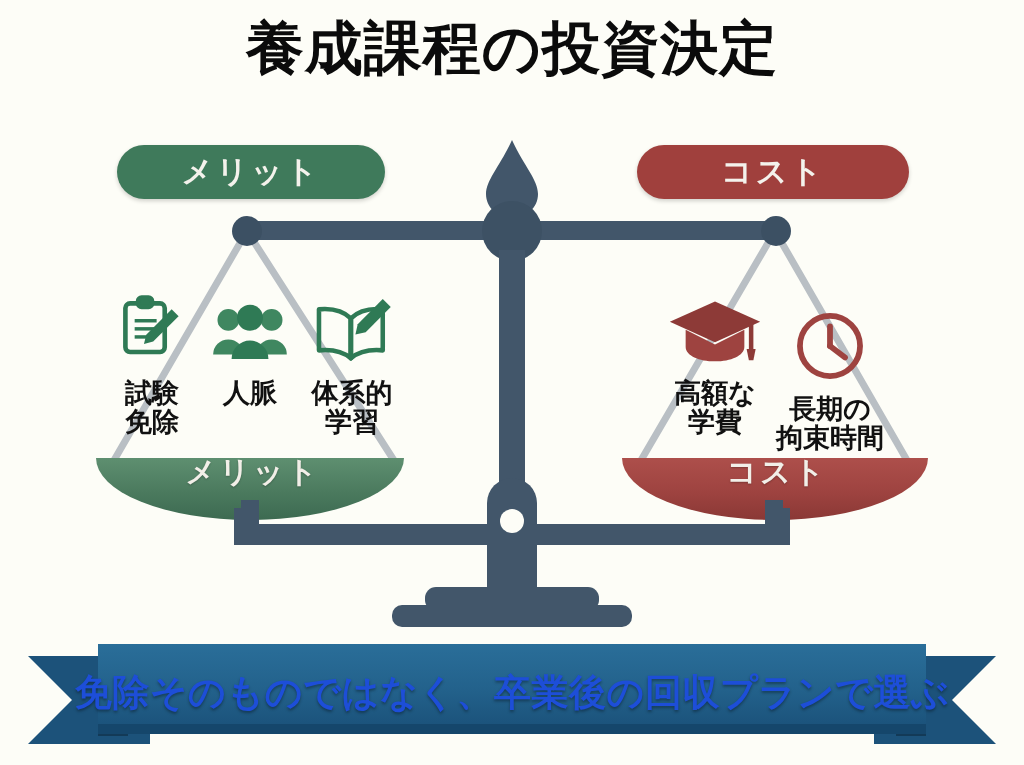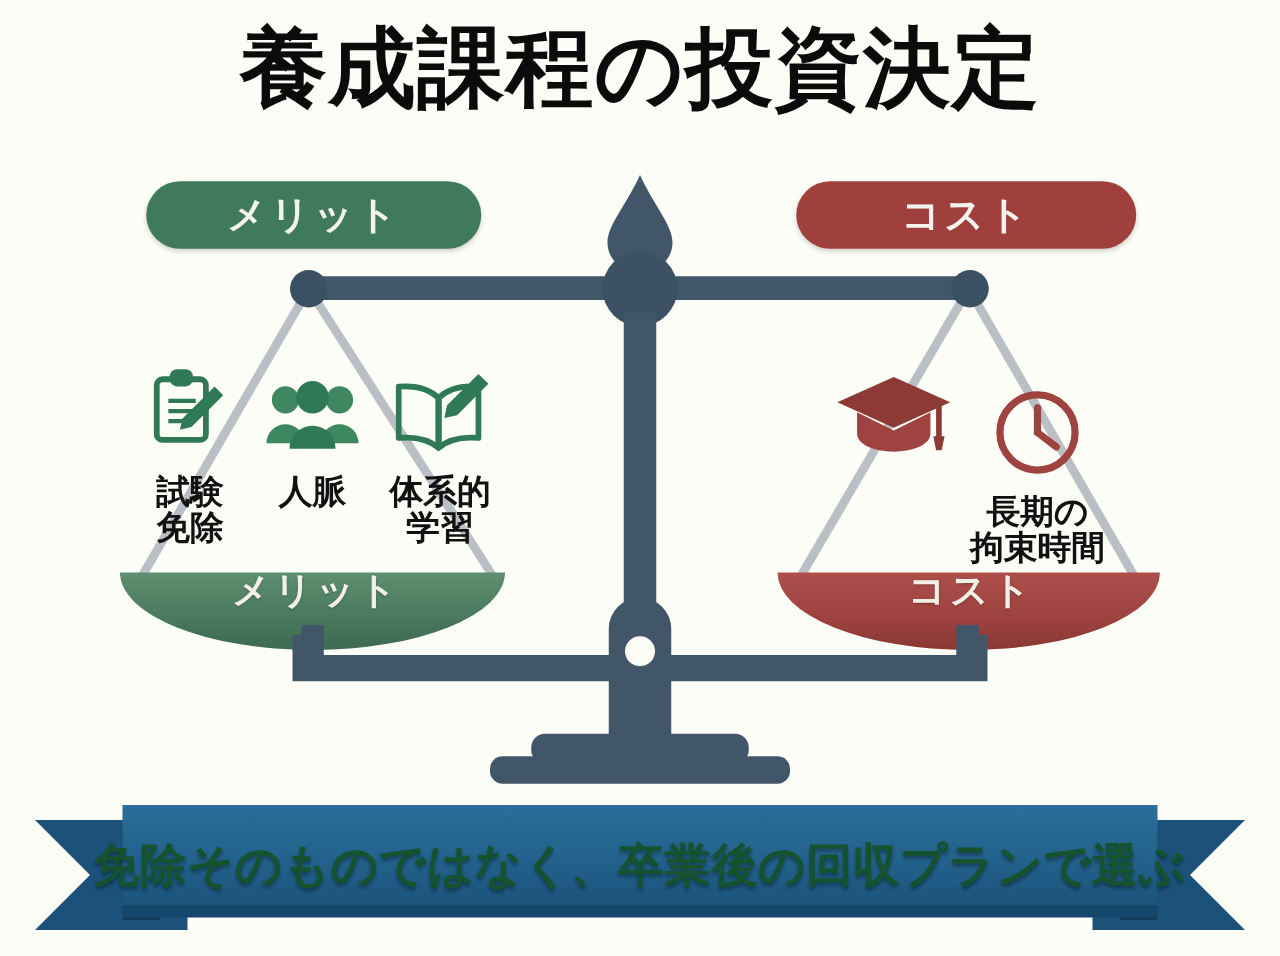--- a/index.html
+++ b/index.html
@@ -22,21 +22,21 @@
     background: #fdfdf7;
   }
 
   
   #title {
     position: absolute;
     left: 0;
     top: 18px;
     width: 1024px;
     text-align: center;
-    font-size: 70px;
+    font-size: 58px;
     font-weight: 700;
     letter-spacing: 1px;
     color: #0b0b0b;
     line-height: 1.05;
     white-space: nowrap;
   }
 
   
   .pill {
     position: absolute;
@@ -125,21 +125,21 @@
     height: 120px;
   }
   #ribbon-text {
     position: absolute;
     left: 0;
     top: 668px;
     width: 1024px;
     text-align: center;
     font-size: 37px;
     font-weight: 700;
-    color: #14532d;
+    color: #1d4ed8;
     letter-spacing: 0.5px;
     text-shadow: 0 2px 3px rgba(0,0,0,0.35);
     white-space: nowrap;
   }
 </style>
 </head>
 <body>
 
 <div id="stage">
 
@@ -262,20 +262,22 @@
     <div class="glyph">
       <svg width="96" height="70" viewBox="0 0 84 62">
         <g fill="#8d3a37">
           <path d="M42 4 L82 22 L42 40 L2 22 Z"></path>
           <path d="M16 29 L16 44 C16 52 28 57 42 57 C56 57 68 52 68 44 L68 29 L42 42 Z" fill="#9e4340"></path>
           <rect x="72" y="23" width="4" height="24"></rect>
           <path d="M70 46 l8 0 l-2 10 l-4 0 z"></path>
         </g>
       </svg>
     </div>
+    <div class="caption">高額な
+学費</div>
   </div>
 
   <div class="item" id="item-time">
     <div class="glyph">
       <svg width="74" height="74" viewBox="0 0 64 64">
         <circle cx="32" cy="32" r="26" fill="none" stroke="#9e4340" stroke-width="5"></circle>
         <line x1="32" y1="32" x2="32" y2="15" stroke="#9e4340" stroke-width="5" stroke-linecap="round"></line>
         <line x1="32" y1="32" x2="45" y2="42" stroke="#9e4340" stroke-width="5" stroke-linecap="round"></line>
       </svg>
     </div>

